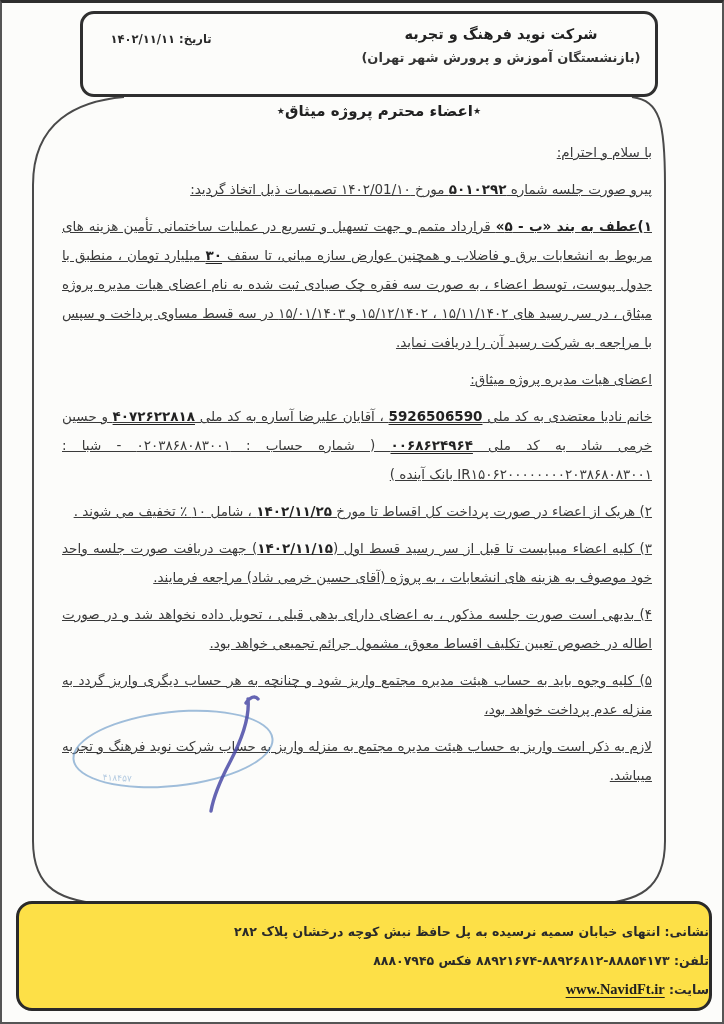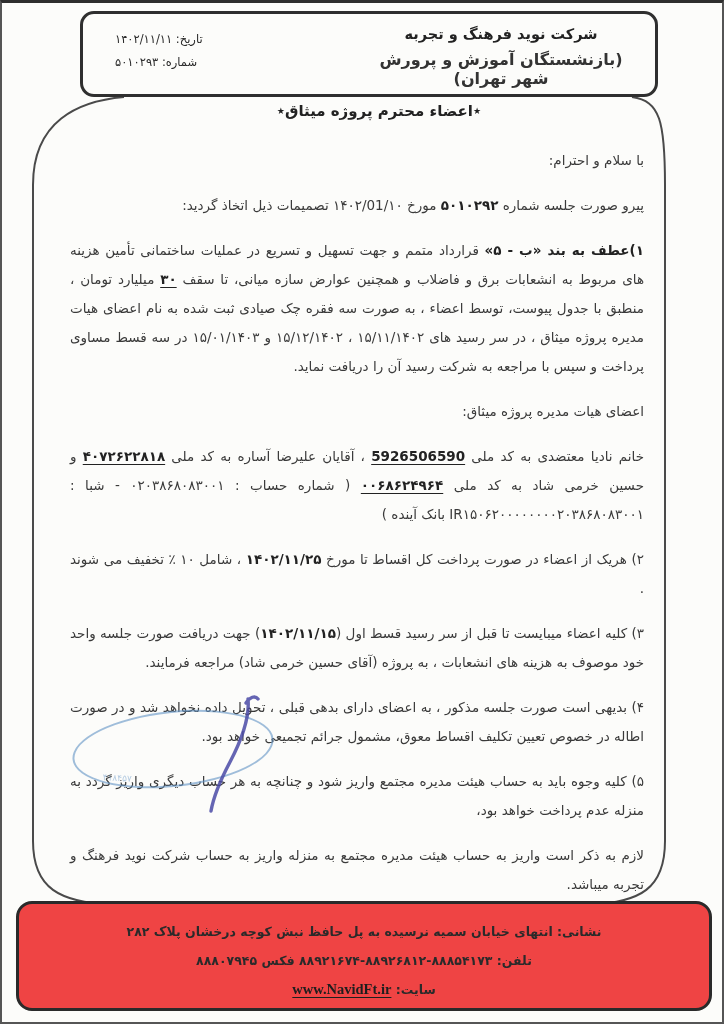--- a/index.html
+++ b/index.html
@@ -18,44 +18,44 @@
   
   .header-box{
     position:absolute;left:78px;top:8px;width:578px;height:86px;
     border:3px solid #2f2f2f;border-radius:14px;box-sizing:border-box;
     background:#fcfcfa;
   }
   .company{
     position:absolute;right:14px;top:12px;width:280px;text-align:center;direction:rtl;
   }
   .company .name{font-weight:bold;font-size:14.5px;color:#222;}
-  .company .subtitle{font-weight:bold;font-size:16px;color:#333;margin-top:8px;}
+  .company .subtitle{font-weight:bold;font-size:13px;color:#333;margin-top:8px;}
   .besmele{
     position:absolute;left:0;right:0;top:18px;text-align:center;
     font-weight:bold;font-size:16.5px;color:#222;
   }
   .meta{
-    position:absolute;left:32px;top:14px;width:140px;direction:rtl;text-align:left;
-    font-size:11.5px;font-weight:normal;color:#2a2a2a;line-height:23px;
+    position:absolute;left:8px;top:14px;width:140px;direction:rtl;text-align:center;
+    font-size:11.5px;font-weight:bold;color:#2a2a2a;line-height:23px;
   }
   
   .frame-svg{position:absolute;left:0;top:0;pointer-events:none;}
   
   .letter-title{
     position:absolute;left:0;right:0;top:99px;text-align:center;
     font-weight:bold;font-size:15px;color:#222;margin-left:34px;
   }
   .letter-body{
     position:absolute;left:52px;top:127px;width:606px;
     direction:rtl;
     font-size:13.5px;line-height:29px;
     text-align:justify;
     color:#3a3a3a;
   }
-  .letter-body p{margin:16px;}
+  .letter-body p{margin:8px;text-decoration:underline;}
   .b{font-weight:bold;color:#222;}
   .u{text-decoration:underline;text-underline-offset:3px;}
   
   .sig-block{position:absolute;left:62px;top:700px;width:230px;height:110px;}
   .stamp{
     position:absolute;left:8px;top:8px;width:198px;height:72px;
     border:2px solid var(--stamp,rgba(96,146,196,.6));
     border-radius:50%;
     transform:rotate(-6deg);
   }
@@ -66,24 +66,24 @@
   }
   .sig-text{
     position:absolute;left:0;top:12px;width:230px;text-align:center;direction:rtl;
     font-size:12.5px;color:#44445c;line-height:30px;font-weight:bold;
   }
   .sig-svg{position:absolute;left:0;top:-14px;pointer-events:none;}
   
   .footer-box{
     position:absolute;left:14px;top:898px;width:696px;height:110px;
     border:3px solid #2a2a2a;border-radius:16px;box-sizing:border-box;
-    direction:rtl;text-align:center;
+    direction:rtl;text-align:right;
     font-size:12.5px;font-weight:bold;color:#2a2a2a;
     padding-top:13px;line-height:29px;
-    background:#ef4444;
+    background:#fde047;
   }
   .site-url{
     font-family:"Liberation Serif","DejaVu Serif",serif;
     font-size:14.5px;font-weight:bold;color:#1e1e1e;
     text-decoration:underline;text-underline-offset:3px;
   }
 </style>
 </head>
 <body>
 
@@ -94,21 +94,20 @@
     <path d="M630,94 C658,98 663,118 663,182 L663,838 C663,886 638,899 588,902" fill="none" stroke="#4a4a4a" stroke-width="2"></path>
   </svg>
 
   <div class="header-box">
     <div class="company">
       <div class="name">شرکت نوید فرهنگ و تجربه</div>
       <div class="subtitle">(بازنشستگان آموزش و پرورش شهر تهران)</div>
     </div>
     <div class="meta">
       <div>تاریخ: ۱۴۰۲/۱۱/۱۱</div>
-      <div>شماره: ۵۰۱۰۲۹۳</div>
     </div>
   </div>
 
   <div class="letter-title">٭اعضاء محترم پروژه میثاق٭</div>
 
   <div class="letter-body">
       <p dir="rtl"><span>با سلام و احترام:</span></p>
       <p dir="rtl"><span>پیرو صورت جلسه شماره </span><span class="b">۵۰۱۰۲۹۲</span><span> مورخ ۱۴۰۲/01/۱۰ تصمیمات ذیل اتخاذ گردید:</span></p>
       <p dir="rtl"><span class="b">۱)عطف به بند «ب - ۵»</span><span> قرارداد متمم و جهت تسهیل و تسریع در عملیات ساختمانی تأمین هزینه های مربوط به انشعابات برق و فاضلاب و همچنین عوارض سازه میانی، تا سقف </span><span class="b u">۳۰</span><span> میلیارد تومان ، منطبق با جدول پیوست، توسط اعضاء ، به صورت سه فقره چک صیادی ثبت شده به نام اعضای هیات مدیره پروژه میثاق ، در سر رسید های ۱۵/۱۱/۱۴۰۲ ، ۱۵/۱۲/۱۴۰۲ و ۱۵/۰۱/۱۴۰۳ در سه قسط مساوی پرداخت و سپس با مراجعه به شرکت رسید آن را دریافت نماید.</span></p>
       <p dir="rtl"><span>اعضای هیات مدیره پروژه میثاق:</span></p>

